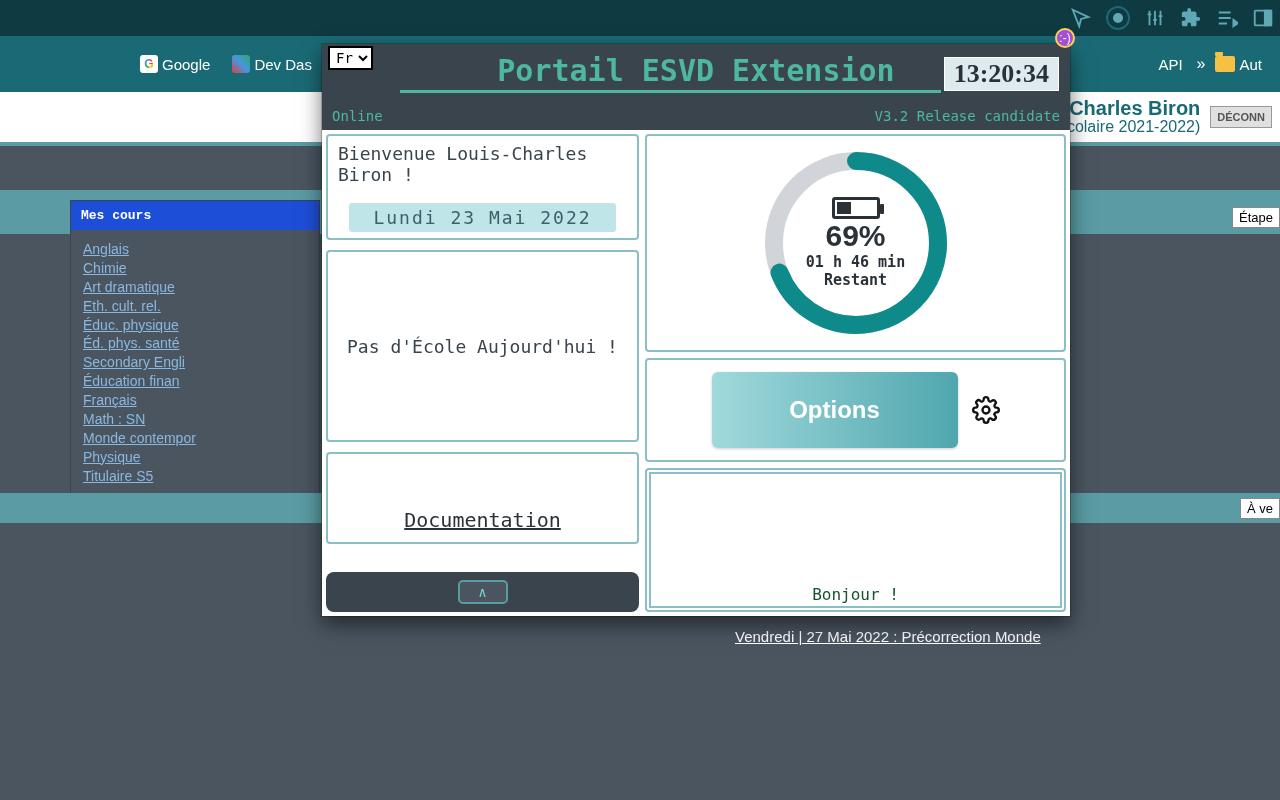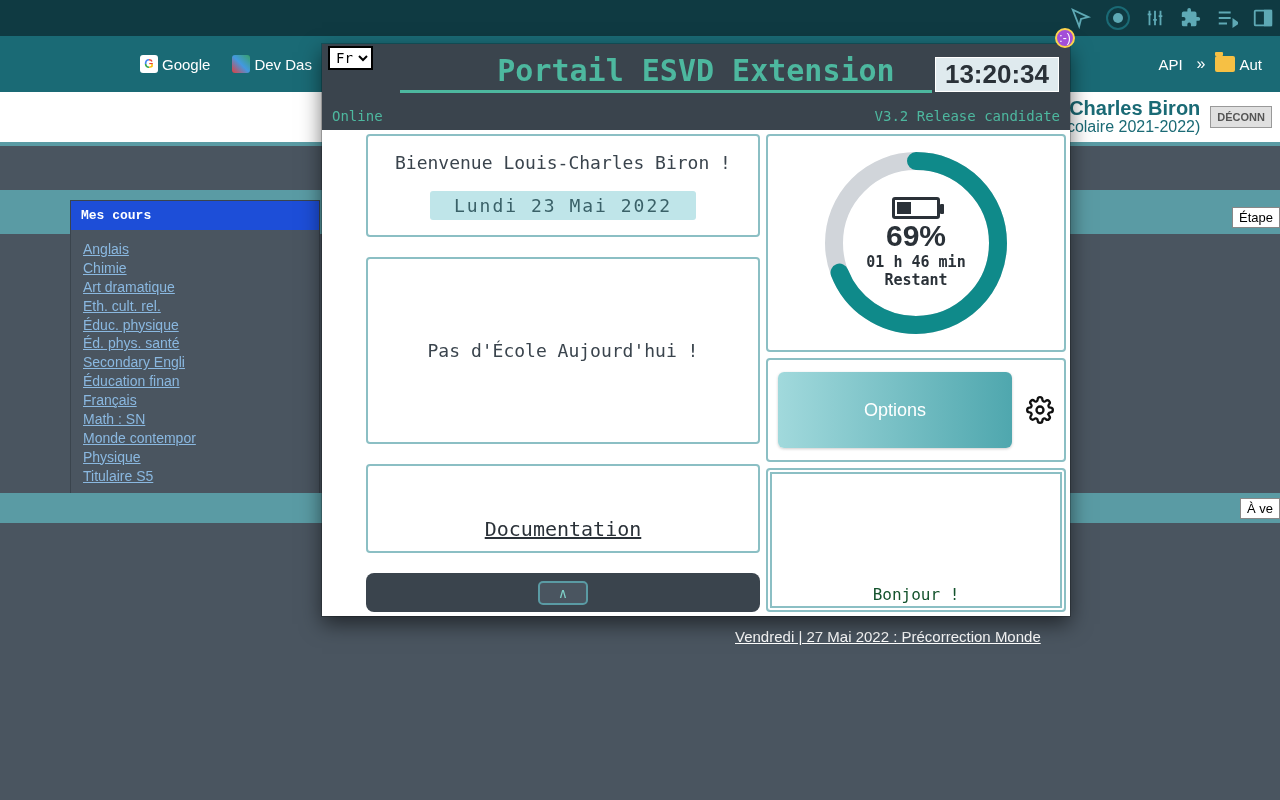--- a/index.html
+++ b/index.html
@@ -103,30 +103,30 @@
   .lang-select {
     background: #fff; border: 2px solid #000; font-size: 14px; font-family: monospace; padding: 1px 2px; cursor: pointer;
     position: absolute; top: 2px; left: 6px;
   }
   .popup-title {
     flex: 1; text-align: center; font-family: monospace; font-size: 30px; font-weight: bold;
     color: #4db89f; border-bottom: 3px solid #4db89f; margin: 0 68px 0 68px; padding-bottom: 2px;
   }
   .clock-box {
     position: absolute; right: 8px; top: 10px; background: #dfeaee; border: 3px solid #3a444d;
-    font-family: Liberation Sans, sans-serif; font-size: 26px; font-weight: bold; color: #2a3138; padding: 2px 10px;
+    font-family: Liberation Serif, serif; font-size: 26px; font-weight: bold; color: #2a3138; padding: 2px 10px;
     box-shadow: inset 0 0 0 1px #fff;
   }
   .popup-subheader {
     height: 28px; background: #3a444d; display: flex; align-items: center; justify-content: space-between;
     padding: 0 10px; font-family: monospace; font-size: 14px; color: #4db89f;
   }
 
   .popup-body { flex: 1; display: flex; gap: 6px; padding: 4px; background: #fff; min-height: 0; }
-  .col-left { width: 394px; display: flex; flex-direction: column; gap: 20px; min-height: 0; margin-left: 40px; }
+  .col-left { width: 313px; display: flex; flex-direction: column; gap: 10px; min-height: 0; }
   .col-right { flex: 1; display: flex; flex-direction: column; gap: 6px; min-height: 0; }
 
   .card {
     border: 2px solid #8bbfc4; border-radius: 4px; background: #fff; padding: 10px;
     font-family: monospace; color: #2a3138;
   }
   .card.doubleborder { box-shadow: inset 0 0 0 2px #fff, inset 0 0 0 4px #8bbfc4; }
 
   .welcome-card { height: 106px; display: flex; flex-direction: column; align-items: center; justify-content: center; gap: 18px; }
   .welcome-card .greet { font-size: 18px; color: #3a444d; }
@@ -160,23 +160,24 @@
   .battery-icon .fill { position:absolute; left:2px; top:2px; bottom:2px; width:14px; background:#2a3138; }
   .ring-center .pct { font-size: 30px; font-weight: bold; color: #2a3138; font-family: Arial,sans-serif; }
   .ring-center .remain { font-size: 15px; color: #2a3138; font-family: monospace; text-align: center; line-height: 1.2; font-weight: bold; }
 
   
   .options-card { height: 104px; display: flex; align-items: center; justify-content: center; gap: 14px; }
   .options-btn {
     flex: 1; max-width: 246px; height: 76px; border-radius: 6px;
     background: linear-gradient(90deg, #a1d9dc 0%, #4fa7ae 100%);
     display: flex; align-items: center; justify-content: center;
-    font-size: 18px; color: #fff; cursor: pointer;
+    font-size: 24px; color: #fff; cursor: pointer;
     font-family: Arial,sans-serif;
     box-shadow: 0 1px 3px rgba(0,0,0,0.2);
+    font-weight: bold;
   }
   .gear-icon { width: 28px; height: 28px; cursor: pointer; }
   .gear-icon svg { width: 100%; height: 100%; }
 
   
   .bonjour-card { flex: 1; position: relative; min-height: 140px; }
   .bonjour-card .msg {
     position: absolute; bottom: 6px; left: 0; right: 0; text-align: center;
     font-family: monospace; font-size: 16px; color: #14532d;
   }

